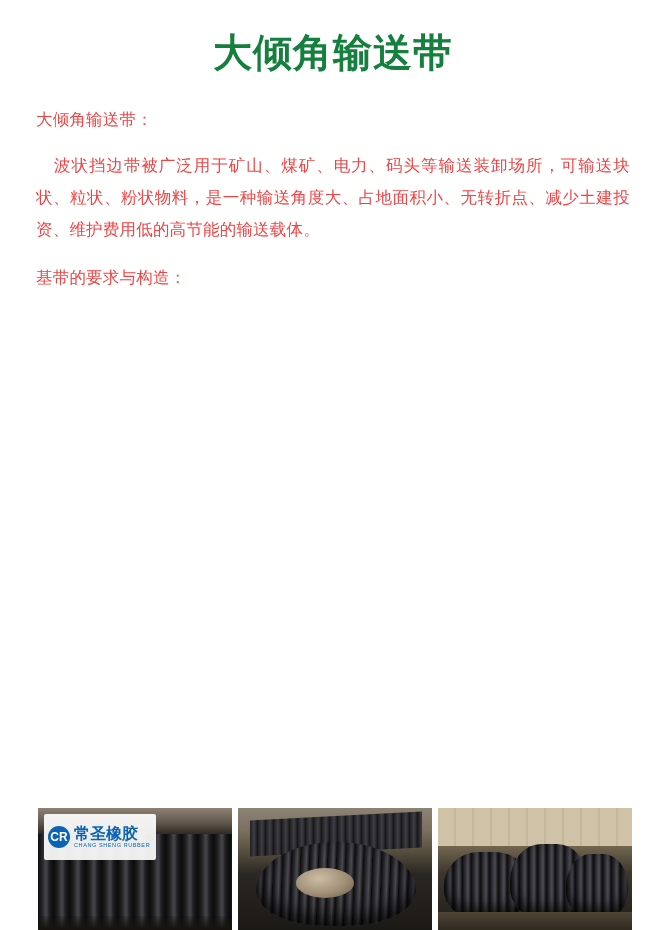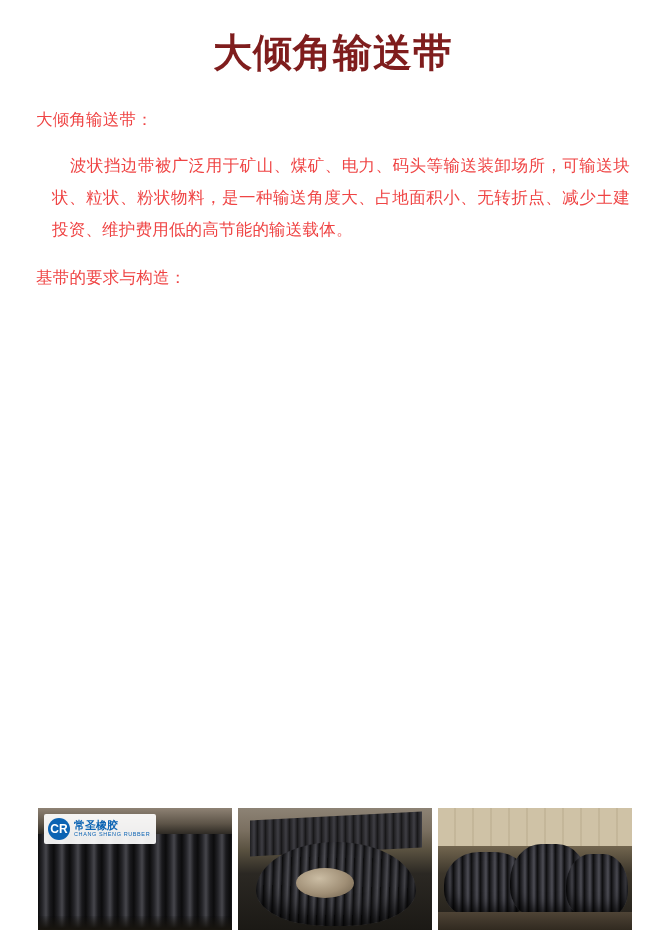--- a/index.html
+++ b/index.html
@@ -18,39 +18,38 @@
     position: relative;
     width: 666px;
     height: 930px;
     box-sizing: border-box;
   }
   .title {
     text-align: center;
     font-size: 39px;
     font-weight: bold;
     letter-spacing: 1px;
-    color: #7f1d1d;
+    color: #15803d;
     margin: 30px 0 0 0;
     line-height: 1.2;
   }
   .body-wrap {
     padding: 0 36px 0 36px;
     margin-top: 26px;
   }
   .para {
     font-size: 16.5px;
     line-height: 1.95;
     color: #ef4444;
     margin: 0 0 16px 0;
     text-align: justify;
     letter-spacing: 0.2px;
   }
   .para.indent {
     text-indent: 18px;
-    margin-left: 16px;
   }
   .para.tight {
     margin-bottom: 14px;
   }
   .gallery {
     position: absolute;
     left: 38px;
     top: 778px;
     width: 594px;
     display: flex;
@@ -82,21 +81,21 @@
     position: absolute;
     left: 0; right: 0; bottom: 0;
     height: 18px;
     background: linear-gradient(180deg, rgba(0,0,0,0.1), #17140f 70%, #241f17 100%);
   }
   .logo-badge {
     position: absolute;
     left: 6px;
     top: 6px;
     width: 112px;
-    height: 30px;
+    height: 46px;
     background: rgba(255,255,255,0.92);
     border-radius: 2px;
     display: flex;
     align-items: center;
     padding: 0 4px;
     box-sizing: border-box;
     z-index: 3;
   }
   .logo-mark {
     width: 22px;
@@ -109,21 +108,21 @@
     display: flex;
     align-items: center;
     justify-content: center;
     flex: 0 0 auto;
   }
   .logo-text {
     margin-left: 4px;
     line-height: 1.05;
   }
   .logo-cn {
-    font-size: 11px;
+    font-size: 16px;
     font-weight: bold;
     color: #0b63b3;
     white-space: nowrap;
   }
   .logo-en {
     font-size: 5.5px;
     color: #0b63b3;
     letter-spacing: 0.6px;
     white-space: nowrap;
   }

